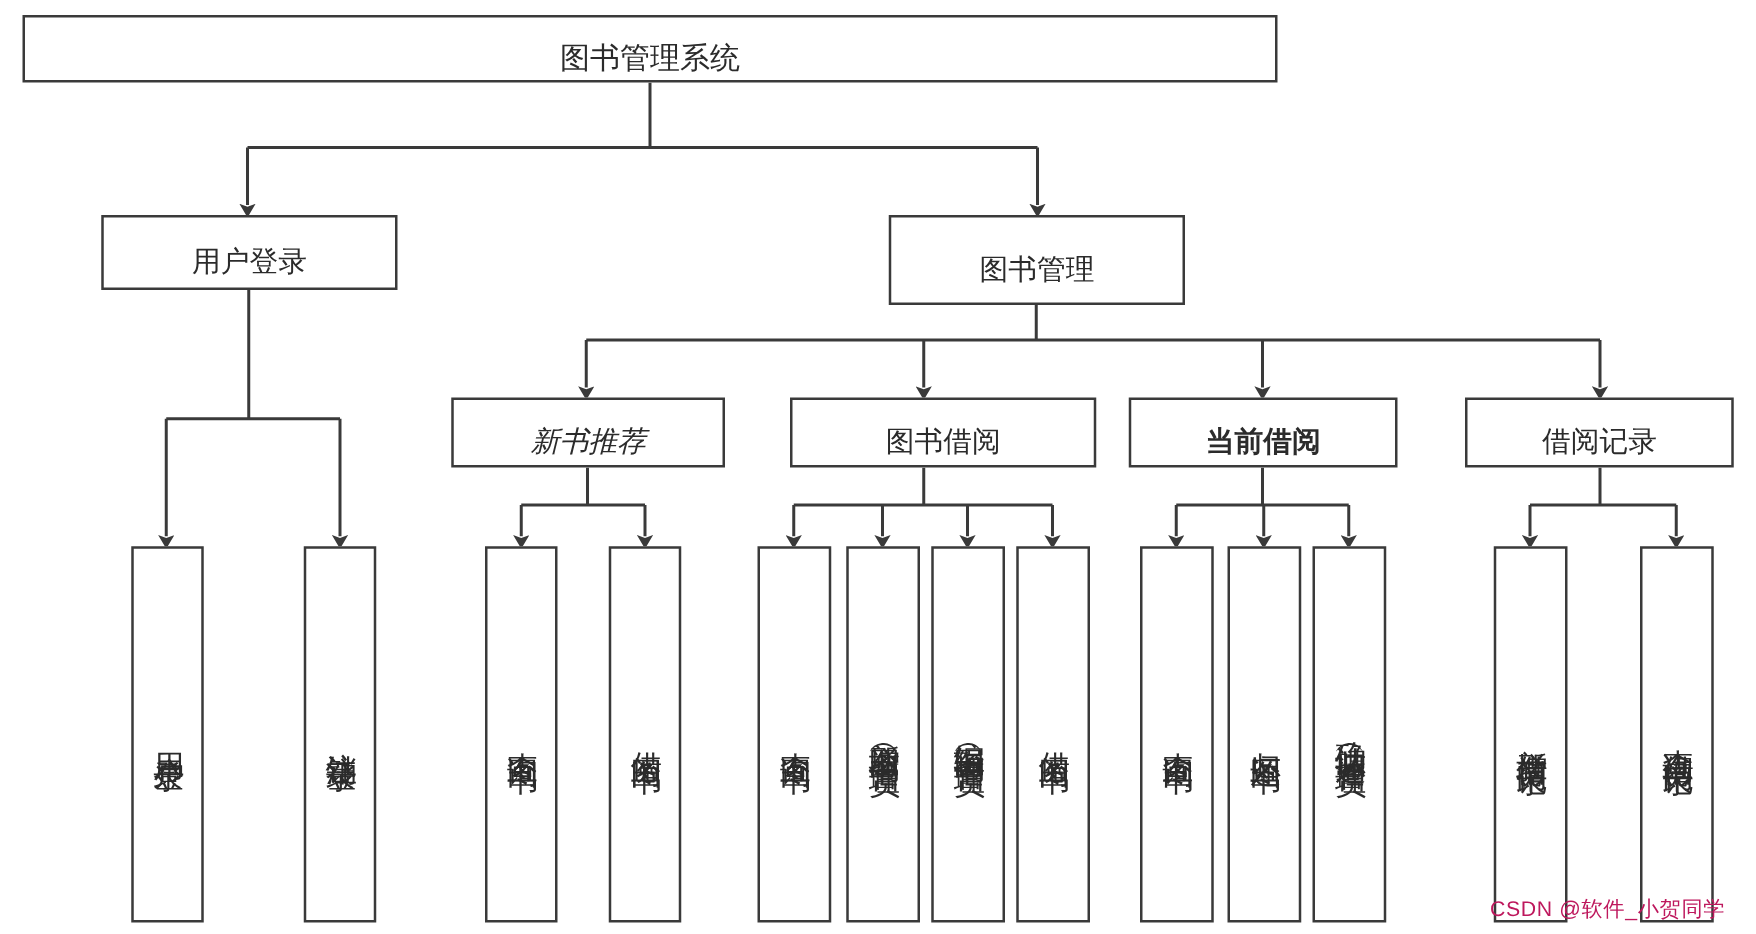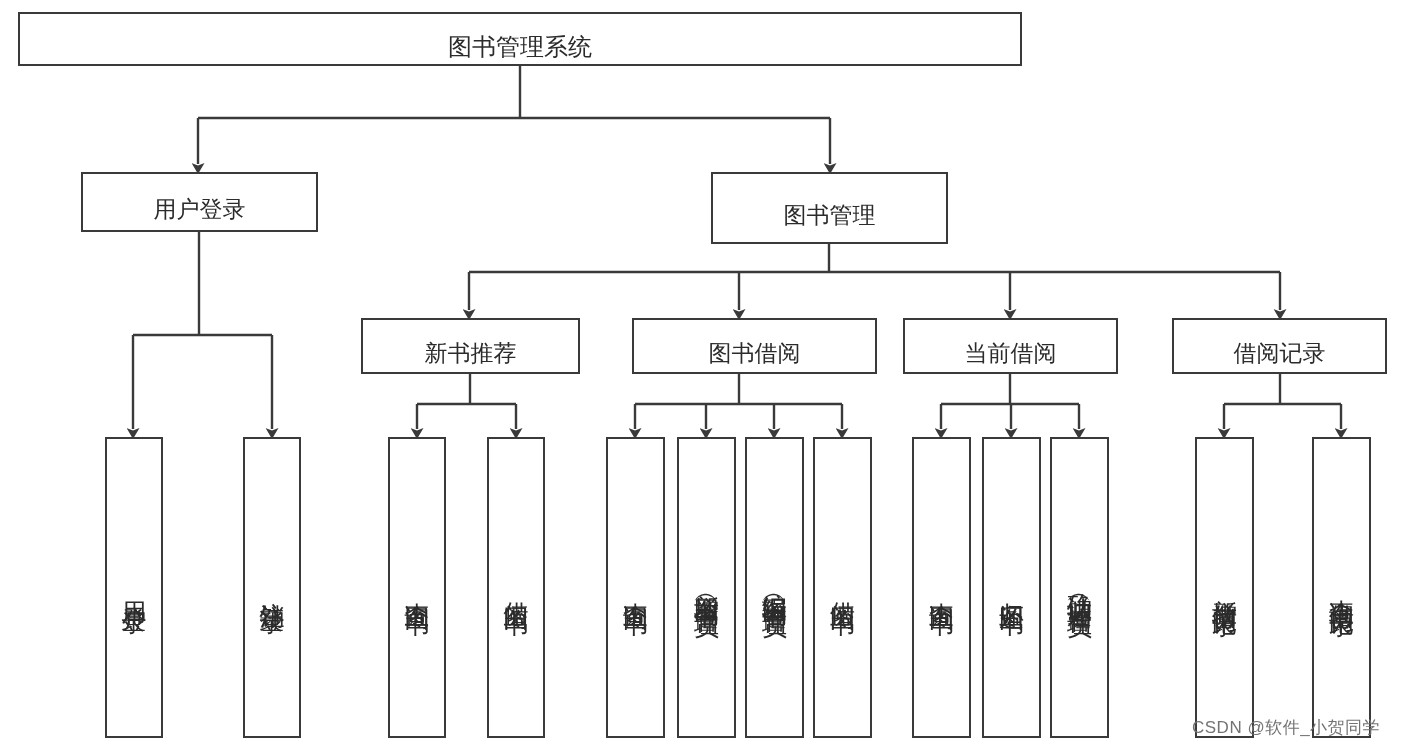--- a/index.html
+++ b/index.html
@@ -53,21 +53,21 @@
   }
   .node.vert .node-label {
     writing-mode: vertical-rl;
     text-orientation: upright;
     font-size: 25px;
     letter-spacing: 3px;
     line-height: 1;
   }
   .watermark {
     position: absolute;
-    color: #737373;
+    color: #be185d;
     font-size: 17px;
     white-space: nowrap;
     letter-spacing: 0.5px;
     pointer-events: none;
   }
 </style>
 </head>
 <body>
 
 <div id="canvas">
@@ -126,27 +126,27 @@
     <span class="node-label">图书管理系统</span>
   </div>
 
   <div class="node horiz" style="left:81px; top:172px; width:237px; height:60px;">
     <span class="node-label">用户登录</span>
   </div>
   <div class="node horiz" style="left:711px; top:172px; width:237px; height:72px;">
     <span class="node-label">图书管理</span>
   </div>
 
-  <div class="node horiz" style="left:361px; top:318px; width:219px; height:56px;">
+  <div class="node horiz" style="left:361px; top:318px; width:219px; height:56px;font-style:italic;">
     <span class="node-label">新书推荐</span>
   </div>
   <div class="node horiz" style="left:632px; top:318px; width:245px; height:56px;">
     <span class="node-label">图书借阅</span>
   </div>
-  <div class="node horiz" style="left:903px; top:318px; width:215px; height:56px;">
+  <div class="node horiz" style="left:903px; top:318px; width:215px; height:56px;font-weight:bold;">
     <span class="node-label">当前借阅</span>
   </div>
   <div class="node horiz" style="left:1172px; top:318px; width:215px; height:56px;align-items:center;">
     <span class="node-label">借阅记录</span>
   </div>
 
   <div class="node vert" style="left:105px; top:437px; width:58px; height:301px;">
     <span class="node-label">用户登录</span>
   </div>
   <div class="node vert" style="left:243px; top:437px; width:58px; height:301px;">

